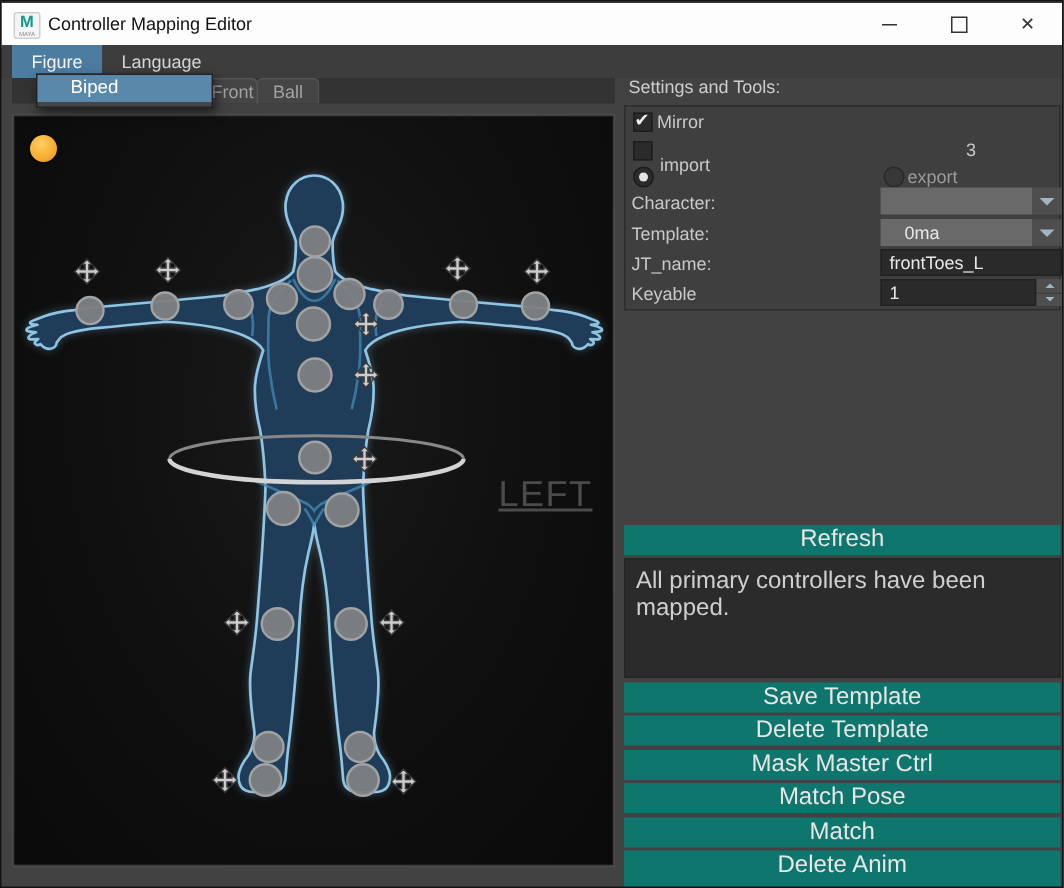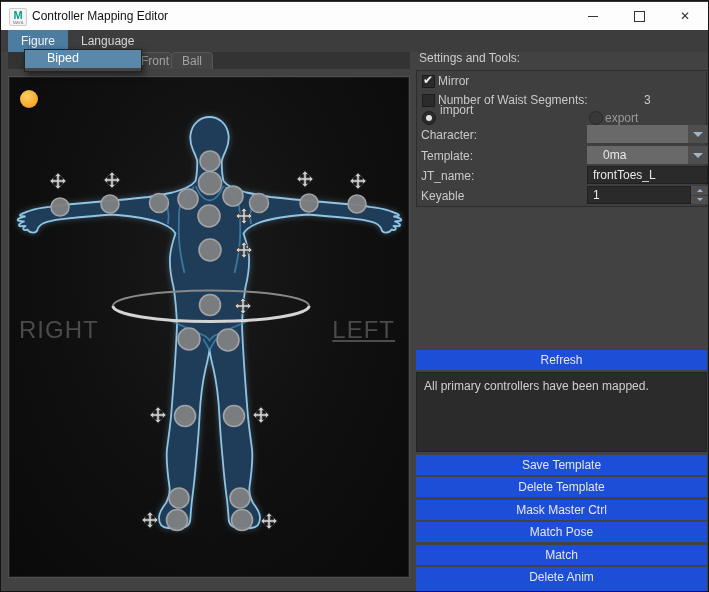--- a/index.html
+++ b/index.html
@@ -52,22 +52,22 @@
   .radio .dot{position:absolute;left:3px;top:3px;width:6px;height:6px;border-radius:50%;background:#e3e3e3;}
   .radio.dim{background:#383838;border-color:#2a2a2a;}
   .combo-field{position:absolute;height:18px;background:#696969;color:#e8e8e8;font-size:12px;line-height:18px;padding-left:6px;box-sizing:border-box;}
   .combo-arrow{position:absolute;width:20px;height:18px;background:#4e4e4e;display:flex;align-items:center;justify-content:center;}
   .combo-arrow .tri{width:0;height:0;border-left:5px solid transparent;border-right:5px solid transparent;border-top:5px solid #9fb6c4;}
   .text-input{position:absolute;height:18px;background:#2a2a2a;border:1px solid #202020;color:#e8e8e8;font-size:12px;line-height:16px;padding-left:5px;box-sizing:border-box;}
   .spinner{position:absolute;width:17px;height:18px;display:flex;flex-direction:column;gap:1px;}
   .spin-btn{flex:1;background:#4e4e4e;display:flex;align-items:center;justify-content:center;}
   .tri-up{width:0;height:0;border-left:3.5px solid transparent;border-right:3.5px solid transparent;border-bottom:3.5px solid #9fb6c4;}
   .tri-dn{width:0;height:0;border-left:3.5px solid transparent;border-right:3.5px solid transparent;border-top:3.5px solid #9fb6c4;}
-  .pbtn{position:absolute;left:416px;width:291px;height:20px;background:#1d4ed8;color:#e6e6e6;font-size:12px;text-align:center;line-height:20px;}
-  .msgbox{position:absolute;left:416px;top:372px;width:291px;height:80px;background:#2b2b2b;border:1px solid #242424;box-sizing:border-box;color:#cfcfcf;font-size:12px;padding:6px 7px;}
+  .pbtn{position:absolute;left:416px;width:291px;height:20px;background:#0f766e;color:#e6e6e6;font-size:16px;text-align:center;line-height:20px;}
+  .msgbox{position:absolute;left:416px;top:372px;width:291px;height:80px;background:#2b2b2b;border:1px solid #242424;box-sizing:border-box;color:#cfcfcf;font-size:16px;padding:6px 7px;}
 </style>
 </head>
 <body>
 
 <div class="titlebar">
   <div class="app-icon">
       <span class="m">M</span>
       <span class="maya-sub">MAYA</span>
     </div>
   <div class="wtitle">Controller Mapping Editor</div>
@@ -231,39 +231,37 @@
         <path d="M0,-8.2 L3.4,-4.6 L1.3,-4.6 L1.3,-1.3 L4.6,-1.3 L4.6,-3.4 L8.2,0 L4.6,3.4 L4.6,1.3 L1.3,1.3 L1.3,4.6 L3.4,4.6 L0,8.2 L-3.4,4.6 L-1.3,4.6 L-1.3,1.3 L-4.6,1.3 L-4.6,3.4 L-8.2,0 L-4.6,-3.4 L-4.6,-1.3 L-1.3,-1.3 L-1.3,-4.6 L-3.4,-4.6 Z" transform="translate(349,104)" class="mv"></path>
         <path d="M0,-8.2 L3.4,-4.6 L1.3,-4.6 L1.3,-1.3 L4.6,-1.3 L4.6,-3.4 L8.2,0 L4.6,3.4 L4.6,1.3 L1.3,1.3 L1.3,4.6 L3.4,4.6 L0,8.2 L-3.4,4.6 L-1.3,4.6 L-1.3,1.3 L-4.6,1.3 L-4.6,3.4 L-8.2,0 L-4.6,-3.4 L-4.6,-1.3 L-1.3,-1.3 L-1.3,-4.6 L-3.4,-4.6 Z" transform="translate(235,139)" class="mv"></path>
         <path d="M0,-8.2 L3.4,-4.6 L1.3,-4.6 L1.3,-1.3 L4.6,-1.3 L4.6,-3.4 L8.2,0 L4.6,3.4 L4.6,1.3 L1.3,1.3 L1.3,4.6 L3.4,4.6 L0,8.2 L-3.4,4.6 L-1.3,4.6 L-1.3,1.3 L-4.6,1.3 L-4.6,3.4 L-8.2,0 L-4.6,-3.4 L-4.6,-1.3 L-1.3,-1.3 L-1.3,-4.6 L-3.4,-4.6 Z" transform="translate(235,173)" class="mv"></path>
         <path d="M0,-8.2 L3.4,-4.6 L1.3,-4.6 L1.3,-1.3 L4.6,-1.3 L4.6,-3.4 L8.2,0 L4.6,3.4 L4.6,1.3 L1.3,1.3 L1.3,4.6 L3.4,4.6 L0,8.2 L-3.4,4.6 L-1.3,4.6 L-1.3,1.3 L-4.6,1.3 L-4.6,3.4 L-8.2,0 L-4.6,-3.4 L-4.6,-1.3 L-1.3,-1.3 L-1.3,-4.6 L-3.4,-4.6 Z" transform="translate(234,229)" class="mv"></path>
         <path d="M0,-8.2 L3.4,-4.6 L1.3,-4.6 L1.3,-1.3 L4.6,-1.3 L4.6,-3.4 L8.2,0 L4.6,3.4 L4.6,1.3 L1.3,1.3 L1.3,4.6 L3.4,4.6 L0,8.2 L-3.4,4.6 L-1.3,4.6 L-1.3,1.3 L-4.6,1.3 L-4.6,3.4 L-8.2,0 L-4.6,-3.4 L-4.6,-1.3 L-1.3,-1.3 L-1.3,-4.6 L-3.4,-4.6 Z" transform="translate(149,338)" class="mv"></path>
         <path d="M0,-8.2 L3.4,-4.6 L1.3,-4.6 L1.3,-1.3 L4.6,-1.3 L4.6,-3.4 L8.2,0 L4.6,3.4 L4.6,1.3 L1.3,1.3 L1.3,4.6 L3.4,4.6 L0,8.2 L-3.4,4.6 L-1.3,4.6 L-1.3,1.3 L-4.6,1.3 L-4.6,3.4 L-8.2,0 L-4.6,-3.4 L-4.6,-1.3 L-1.3,-1.3 L-1.3,-4.6 L-3.4,-4.6 Z" transform="translate(252,338)" class="mv"></path>
         <path d="M0,-8.2 L3.4,-4.6 L1.3,-4.6 L1.3,-1.3 L4.6,-1.3 L4.6,-3.4 L8.2,0 L4.6,3.4 L4.6,1.3 L1.3,1.3 L1.3,4.6 L3.4,4.6 L0,8.2 L-3.4,4.6 L-1.3,4.6 L-1.3,1.3 L-4.6,1.3 L-4.6,3.4 L-8.2,0 L-4.6,-3.4 L-4.6,-1.3 L-1.3,-1.3 L-1.3,-4.6 L-3.4,-4.6 Z" transform="translate(141,443)" class="mv"></path>
         <path d="M0,-8.2 L3.4,-4.6 L1.3,-4.6 L1.3,-1.3 L4.6,-1.3 L4.6,-3.4 L8.2,0 L4.6,3.4 L4.6,1.3 L1.3,1.3 L1.3,4.6 L3.4,4.6 L0,8.2 L-3.4,4.6 L-1.3,4.6 L-1.3,1.3 L-4.6,1.3 L-4.6,3.4 L-8.2,0 L-4.6,-3.4 L-4.6,-1.3 L-1.3,-1.3 L-1.3,-4.6 L-3.4,-4.6 Z" transform="translate(260,444)" class="mv"></path>
       </g>
   </svg>
-  <div class="side-label r">RIGHT</div>
   <div class="side-label l">LEFT</div>
   <div class="status-dot"></div>
 </div>
 
 <div class="menu-dropdown">
   <div class="dd-item hl">Biped</div>
 </div>
 
 <div class="rp-label">Settings and Tools:</div>
 
 <div class="groupbox">
   <div class="checkbox" style="left:5px;top:4px;">
       <span class="mark">✔</span>
     </div>
   <div class="gb-row-label" style="left:21px;top:3px;">Mirror</div>
 
   <div class="checkbox" style="left:5px;top:23px;"></div>
-  <div class="gb-row-label" style="left:21px;top:22px;">Number of Waist Segments:</div>
   <div class="gb-row-label" style="left:227px;top:22px;">3</div>
 
   <div class="radio" style="left:5px;top:40px;">
       <span class="dot"></span>
     </div>
   <div class="gb-row-label" style="left:23px;top:32px;text-align:center;">import</div>
   <div class="radio dim" style="left:172px;top:40px;"></div>
   <div class="gb-row-label" style="left:188px;top:40px;color:#9a9a9a;">export</div>
 
   <div class="gb-row-label" style="left:4px;top:57px;">Character:</div>

